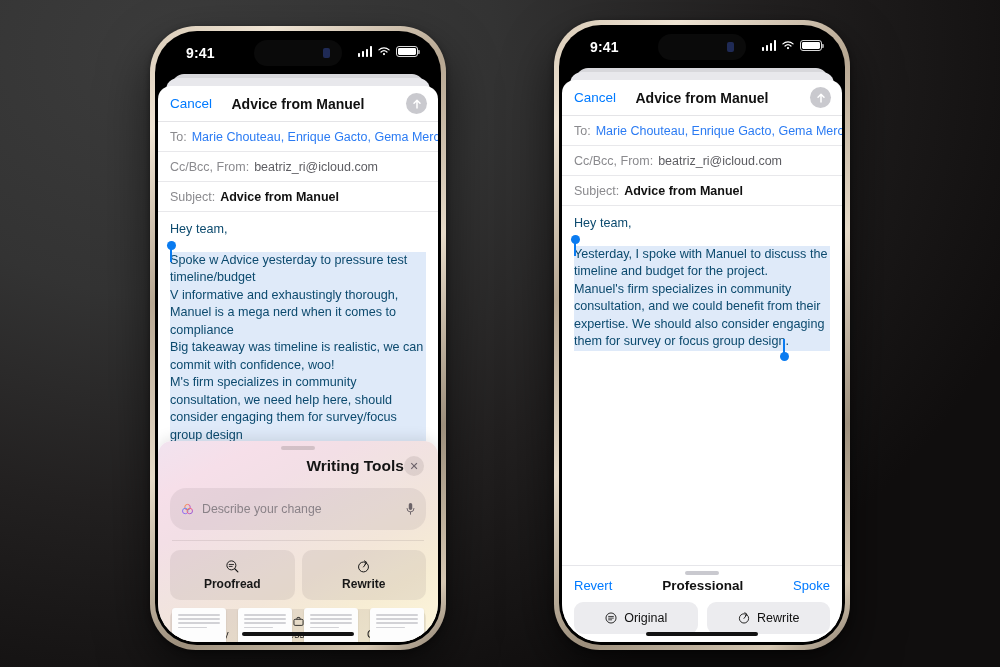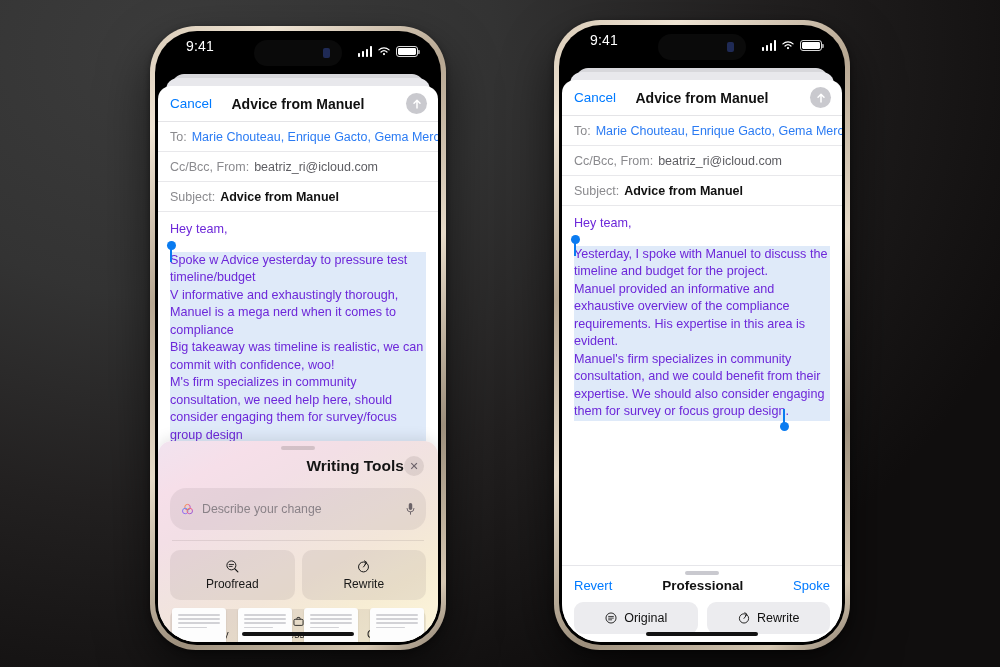--- a/index.html
+++ b/index.html
@@ -46,22 +46,22 @@
 
   
   .statusbar {
     position: relative;
     height: 40px;
     background: #000;
     color: #fff;
     display: flex; align-items: center;
   }
   .sb-time {
-    position: absolute; left: 28px; top: 4px;
-    font-size: 14px; font-weight: normal; letter-spacing: .2px;
+    position: absolute; left: 28px; top: 11px;
+    font-size: 14px; font-weight: bold; letter-spacing: .2px;
   }
   .dyn-island {
     position: absolute; left: 50%; transform: translateX(-50%); top: 6px;
     width: 88px; height: 26px; border-radius: 14px; background: #0a0a0a;
   }
   .di-dot {
     position: absolute; right: 12px; top: 8px;
     width: 7px; height: 10px; border-radius: 2px;
     background: #1f2a55;
   }
@@ -131,21 +131,21 @@
     white-space: nowrap;
   }
   .field-label { color: #8a8a8e; }
   .field-value-blue { color: #2b7bf3; }
   .field-value-grey { color: #5d5d62; }
   .field-value-dark { color: #111; font-weight: bold; }
 
   .body {
     position: relative;
     padding: 9px 12px 0 12px;
-    font-size: 12.6px; line-height: 17.5px; color: #6d28d9;
+    font-size: 12.6px; line-height: 17.5px; color: #0c4a6e;
   }
   .greet { margin-bottom: 13px; }
   .sel-block { position: relative; }
   .sel-block p { margin: 0; background: #dfeaf9; }
   .handle {
     position: absolute; width: 9px; height: 9px;
     border-radius: 50%; background: #0a7bf0;
   }
   .handle-bar {
     position: absolute; width: 2px; background: #0a7bf0;
@@ -196,21 +196,21 @@
   .wt-div {
     margin: 10px 2px 0 2px; height: .8px; background: rgba(120,105,105,.16);
   }
   .wt-row { display: flex; gap: 7px; margin-top: 9px; }
   .wt-big {
     flex: 1; height: 50px; border-radius: 10px;
     background: rgba(140,128,130,.15);
     display: flex; flex-direction: column; align-items: center; justify-content: center;
     gap: 3px;
   }
-  .wt-big .lbl { font-size: 12px; color: #181818; }
+  .wt-big .lbl { font-size: 12px; color: #181818; font-weight: bold; }
   .wt-small {
     flex: 1; height: 38px; border-radius: 9px;
     background: rgba(140,128,120,.15);
     display: flex; flex-direction: column; align-items: center; justify-content: center;
     gap: 1px;
   }
   .wt-small .lbl { font-size: 10.3px; color: #181818; }
   .wt-ic { width: 15px; height: 15px; display: block; }
   .wt-ic-sm { width: 13px; height: 13px; display: block; }
 
@@ -504,21 +504,20 @@
             <span class="field-label">Subject:</span>
             <span class="field-value-dark">Advice from Manuel</span>
           </div>
 
           <div class="body">
             <div class="greet">Hey team,</div>
             <div class="sel-block">
               <div class="handle" style="left:-3px; top:-11px;"></div>
               <div class="handle-bar" style="left:0px; top:-6px; height:16px;"></div>
               <p>Yesterday, I spoke with Manuel to discuss the timeline and budget for the project.</p>
-              <p>Manuel provided an informative and exhaustive overview of the compliance requirements. His expertise in this area is evident.</p>
               <p>Manuel's firm specializes in community consultation, and we could benefit from their expertise. We should also consider engaging them for survey or focus group design.</p>
               <div class="handle" style="right:41px; bottom:-10px;"></div>
               <div class="handle-bar" style="right:45px; bottom:-3px; height:15px;"></div>
             </div>
           </div>
 
           <div class="rw-bar">
             <div class="rw-grab"></div>
             <div class="rw-head">
               <div class="rw-link">Revert</div>

